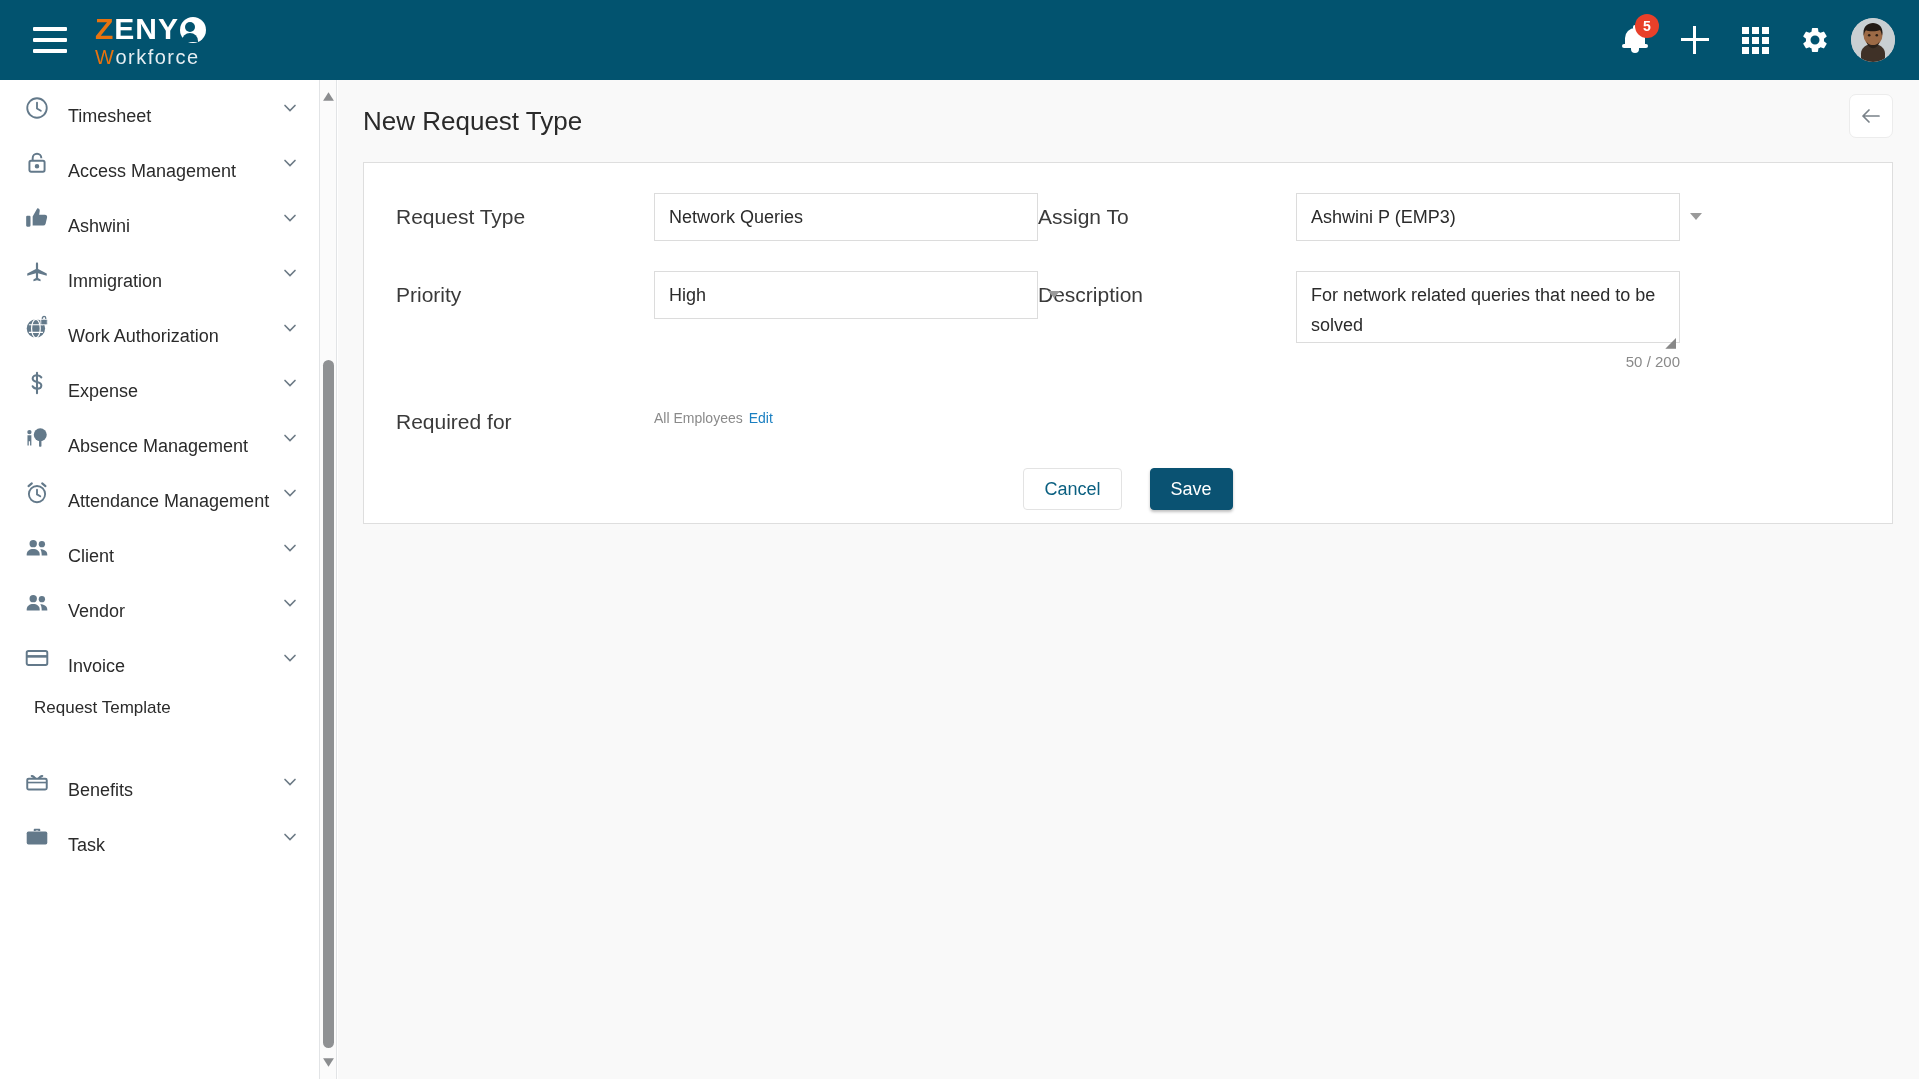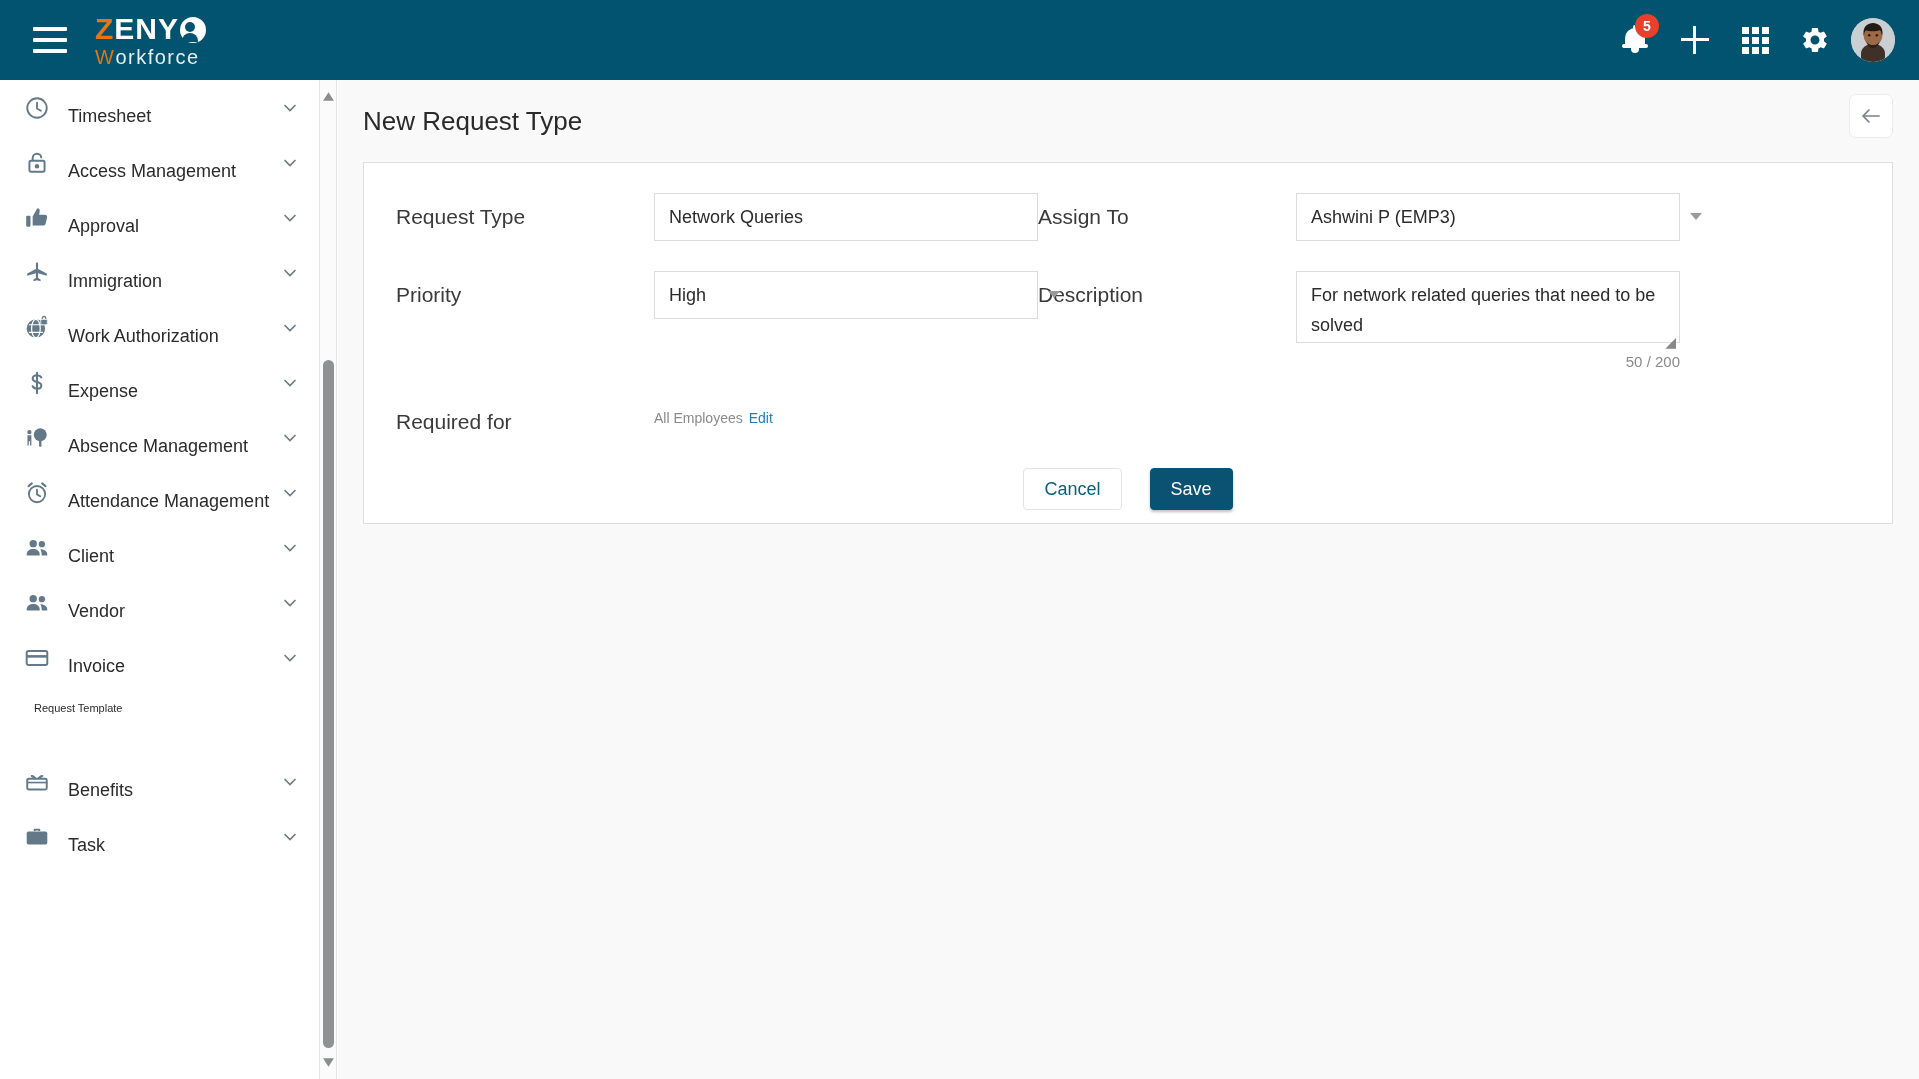--- a/index.html
+++ b/index.html
@@ -119,21 +119,21 @@
     color: #63798a;
   }
   .nav-label {
     margin-left: 16px; font-size: 18px; color: #2b2b2b;
     white-space: nowrap; flex: 1 1 auto; margin-top: 18px;
   }
   .chev { width: 22px; height: 22px; flex: 0 0 22px; color: #6c7a85; display: flex; align-items: center; justify-content: center; }
   .nav-sub {
     display: flex; align-items: center;
     height: 46px; padding-left: 34px;
-    font-size: 11px; color: #2b2b2b; cursor: pointer;
+    font-size: 17px; color: #2b2b2b; cursor: pointer;
   }
   .sb-spacer { height: 1px; }
 
   
   .sb-track {
     position: absolute; top: 80px; left: 320px;
     width: 17px; height: 999px; background: #fbfbfb;
     border-right: 1px solid #e2e4e6;
   }
   .sb-arrow {
@@ -359,21 +359,21 @@
     </span>
   </div>
 
   <div class="nav-item">
     <span class="nav-icon">
       <svg width="26" height="26" viewBox="0 0 24 24" fill="#63798a">
         <rect x="2" y="10" width="4" height="10" rx="1"></rect>
         <path d="M8 10.5L12.3 3c1.6 0 2.4 1.1 2.2 2.6L14 9h5.3c1.4 0 2.3 1.2 2 2.5l-1.4 6A2.4 2.4 0 0 1 17.5 19H8z"></path>
       </svg>
     </span>
-    <span class="nav-label">Approval</span>
+    <span class="nav-label">Ashwini</span>
     <span class="chev">
       <svg width="20" height="20" viewBox="0 0 24 24" fill="none" stroke="#6c7a85" stroke-width="2" stroke-linecap="round">
           <path d="M6 9l6 6 6-6"></path>
         </svg>
     </span>
   </div>
 
   <div class="nav-item">
     <span class="nav-icon">
       <svg width="26" height="26" viewBox="0 0 24 24" fill="#63798a">

